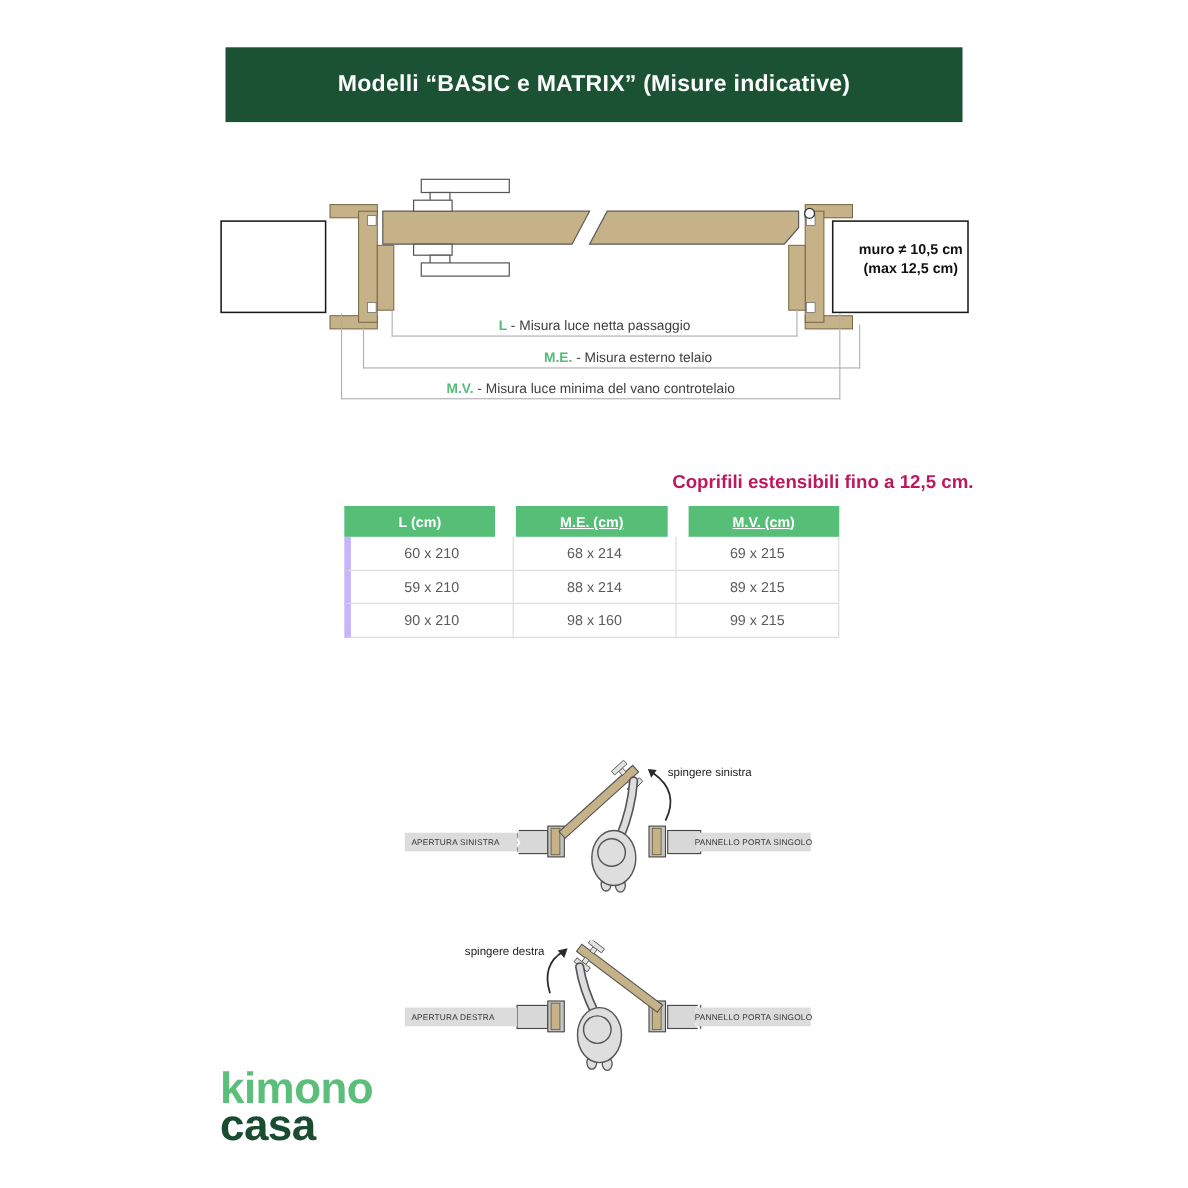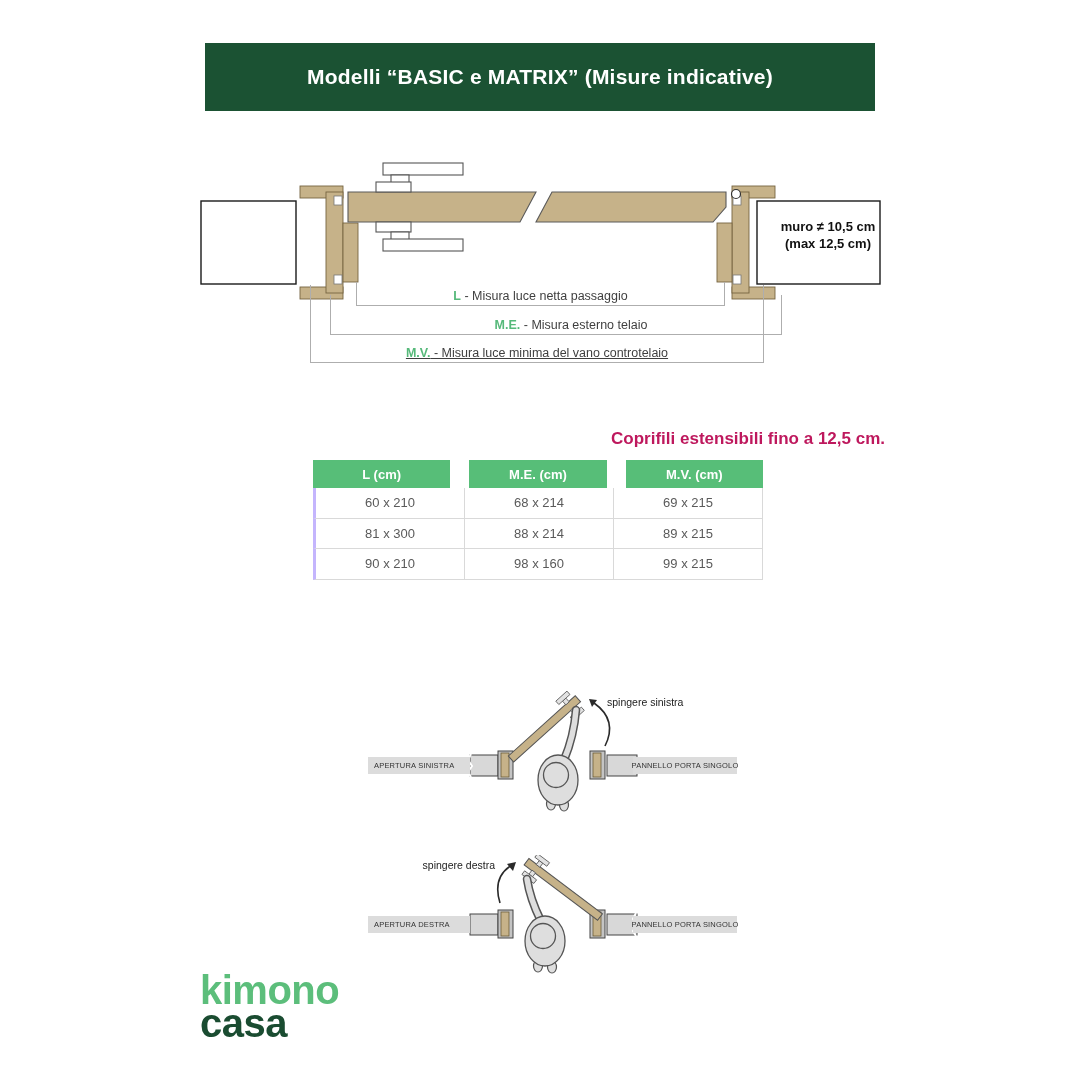--- a/index.html
+++ b/index.html
@@ -29,37 +29,37 @@
   .dim {
     position:absolute;
     border:1px solid #aeaeae; border-top:none;
     display:flex; align-items:flex-end; justify-content:center;
     font-size:12.5px; color:#3f3f3f; padding-bottom:2px;
     background:transparent; white-space:pre;
   }
   .dim b { color:#56B97A; font-weight:bold; }
   .dim-l  { left:161px; top:147px; width:367px; height:21px; }
   .dim-me { left:135px; top:160px; width:420px; height:37px;padding-left:30px; }
-  .dim-mv { left:115px; top:150px; width:452px; height:75px;text-decoration:underline; }
+  .dim-mv { left:115px; top:150px; width:452px; height:75px; }
 
   
   .subtitle {
     position:absolute; left:195px; top:429px; width:690px; text-align:right;
     font-size:17px; font-weight:bold; color:#be185d;
   }
 
   
   .mtable { position:absolute; left:313px; top:460px; width:450px; }
   .mtable .thead { display:flex; height:28px; }
   .mtable .th {
     flex:1; background:#57BE78; color:#fff; font-weight:bold; font-size:13px;
     display:flex; align-items:center; justify-content:center;
   }
-  .mtable .th + .th { margin-left:19px; }
-  .mtable .tr { display:flex; height:29.5px; border-left:3px solid #c4b5fd; border-bottom:1px solid #D9D9D9; }
+  .mtable .th + .th { margin-left:19px;text-decoration:underline; }
+  .mtable .tr { display:flex; height:29.5px; border-left:6px solid #c4b5fd; border-bottom:1px solid #D9D9D9; }
   .mtable .tr:first-of-type { border-top:1px solid #D9D9D9; }
   .mtable .td {
     flex:1; border-right:1px solid #D9D9D9;
     display:flex; align-items:center; justify-content:center;
     font-size:13px; color:#5a5a5a;
   }
 
   
   .open { position:absolute; left:360px; width:400px; }
   #open-a { top:688px; height:140px; }
@@ -153,21 +153,21 @@
       <div class="th">L (cm)</div>
       <div class="th">M.E. (cm)</div>
       <div class="th">M.V. (cm)</div>
     </div>
     <div class="tr">
       <div class="td">60 x 210</div>
       <div class="td">68 x 214</div>
       <div class="td">69 x 215</div>
     </div>
     <div class="tr">
-      <div class="td">81 x 300</div>
+      <div class="td">59 x 210</div>
       <div class="td">88 x 214</div>
       <div class="td">89 x 215</div>
     </div>
     <div class="tr">
       <div class="td">90 x 210</div>
       <div class="td">98 x 160</div>
       <div class="td">99 x 215</div>
     </div>
   </div>
 

